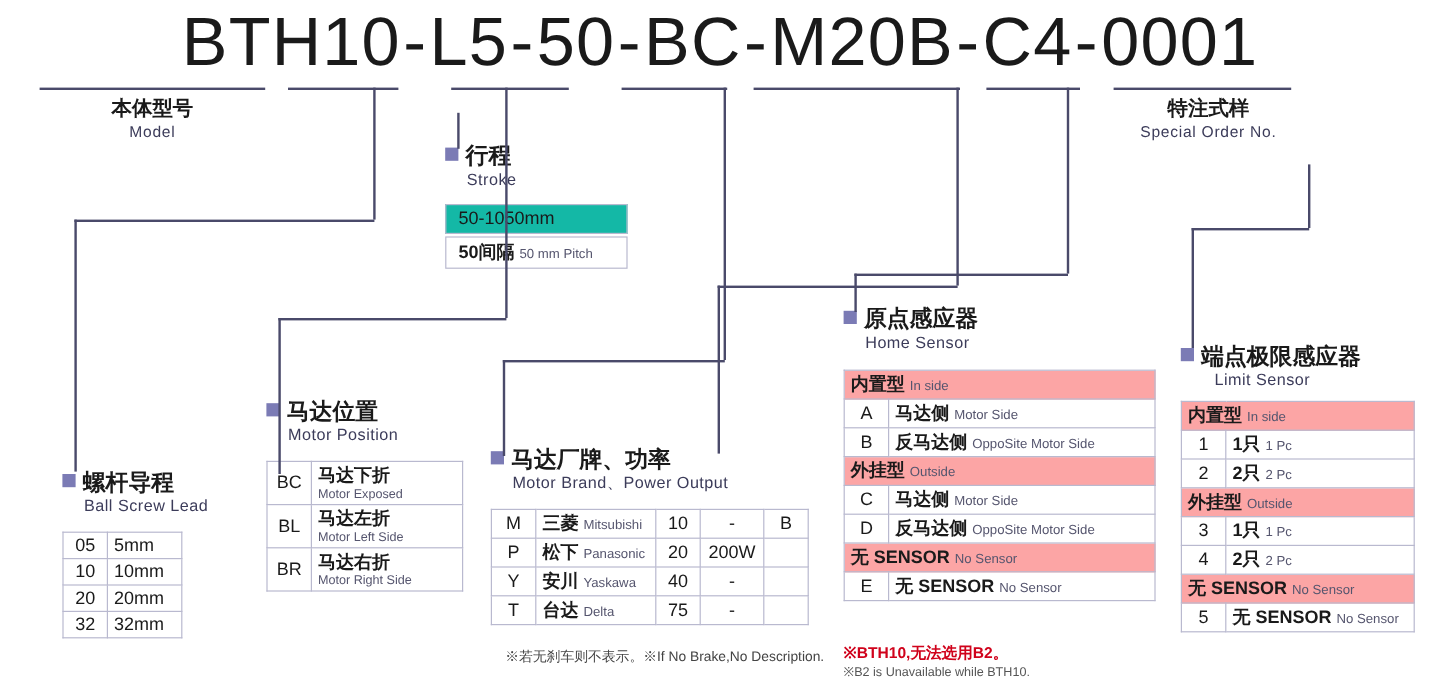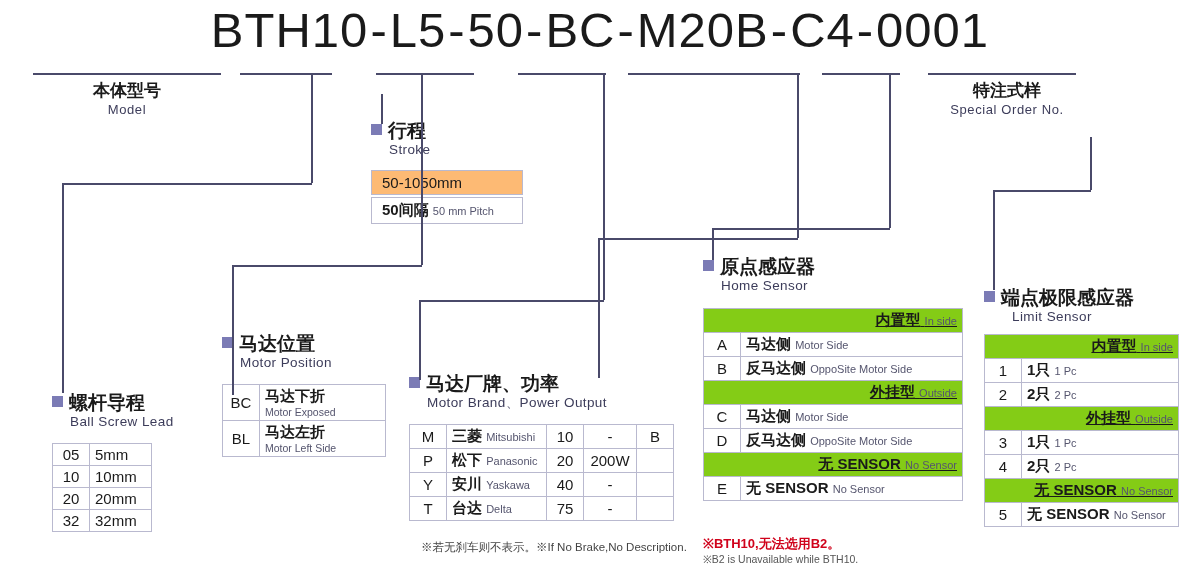--- a/index.html
+++ b/index.html
@@ -10,21 +10,21 @@
     position:relative;
     overflow:hidden;
     color:#231f20;
   }
   .abs{position:absolute;}
 
   
   #code-line{
     top:2px;left:0;width:1200px;
     text-align:center;
-    font-size:49px;
+    font-size:57px;
     letter-spacing:1px;
     font-family:"Liberation Sans", sans-serif;
     font-weight:400;
     color:#1a1a1a;
     white-space:nowrap;
   }
   #code-line span{display:inline-block;}
   .dash{padding:0 2px;}
 
   
@@ -72,32 +72,31 @@
   td.key{
     text-align:center;
     font-size:15px;
     width:26px;
     color:#1a1a1a;
   }
   .cn-s{font-size:15px;font-weight:bold;color:#1a1a1a;}
   .en-s{font-size:11px;color:#55556e;}
   .en-s2{font-size:10.5px;color:#55556e;display:block;line-height:12px;}
   .sect{
-    background:#84cc16;
-    text-align:right;
+    background:#fca5a5;
+    text-align:left;
     font-size:15px;
     font-weight:bold;
     color:#1a1a1a;
-    text-decoration:underline;
   }
   .sect .en-s{font-weight:normal;}
 
   
   .strokebox{
-    position:absolute;border:1px solid #b9b9cf;background:#fdba74;
+    position:absolute;border:1px solid #b9b9cf;background:#14b8a6;
     font-size:15px;color:#1a1a1a;padding:3px 10px;white-space:nowrap;
   }
   .strokebox2{
     position:absolute;border:1px solid #b9b9cf;background:#fff;
     font-size:15px;color:#1a1a1a;padding:3px 10px;white-space:nowrap;
   }
   .note{
     position:absolute;font-size:11.5px;color:#444;white-space:nowrap;
   }
   .note-red{
@@ -180,20 +179,27 @@
       <span class="en-s2">Motor Exposed</span>
     </td>
   </tr>
   <tr>
     <td class="key">BL</td>
     <td>
       <span class="cn-s">马达左折</span>
       <span class="en-s2">Motor Left Side</span>
     </td>
   </tr>
+  <tr>
+    <td class="key">BR</td>
+    <td>
+      <span class="cn-s">马达右折</span>
+      <span class="en-s2">Motor Right Side</span>
+    </td>
+  </tr>
 </tbody>
   </table>
 
 <div class="head" style="left:409px;top:373px;">
   <div class="cn"><span class="sq"></span><span>马达厂牌、功率</span></div>
   <div class="en" style="margin-left:18px;">Motor Brand、Power Output</div>
 </div>
 <table class="t" style="left:409px;top:424px;width:265px;">
   <tbody>
       <tr>

